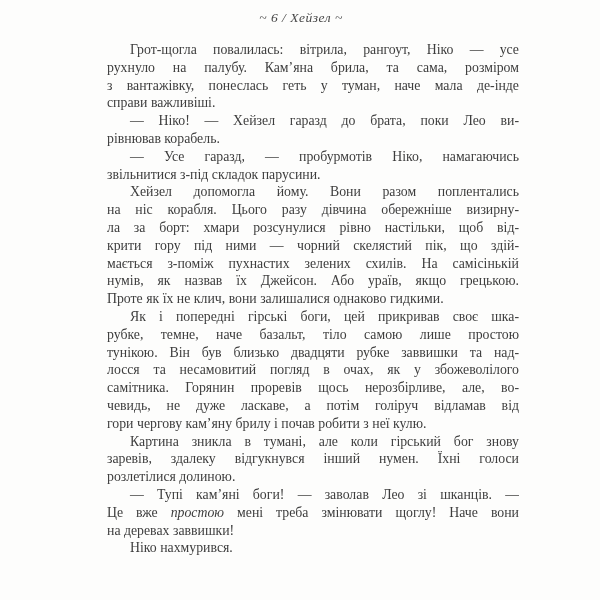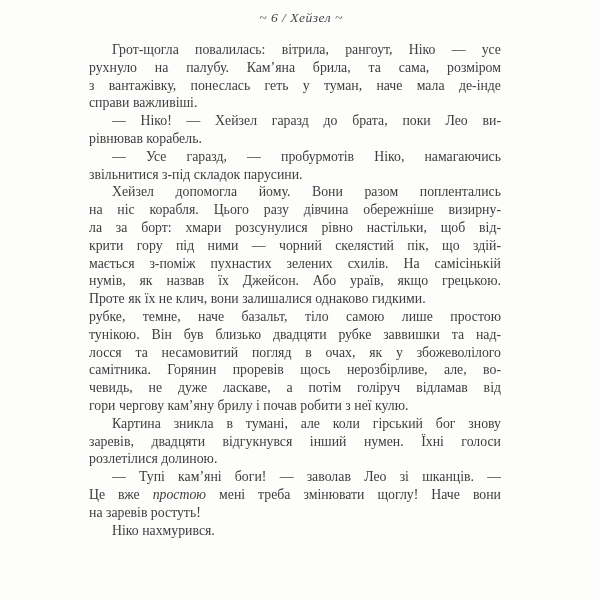--- a/index.html
+++ b/index.html
@@ -23,21 +23,21 @@
     width: 412px;
     text-align: center;
     font-style: italic;
     font-size: 13.5px;
     letter-spacing: 0.5px;
     color: var(--header-color, #474747);
   }
   .text-block {
     position: absolute;
     top: 41px;
-    left: 89px;
+    left: 107px;
     width: 412px;
     font-family: Liberation Serif, serif;
   }
   .para {
     margin: 0;
     padding: 0;
   }
   .line {
     height: 17.8px;
     line-height: 17.8px;
@@ -80,34 +80,35 @@
       <div class="para">
         <div class="line first"><span>Хейзел допомогла йому. Вони разом поплентались</span></div>
         <div class="line"><span>на ніс корабля. Цього разу дівчина обережніше визирну-</span></div>
         <div class="line"><span>ла за борт: хмари розсунулися рівно настільки, щоб від-</span></div>
         <div class="line"><span>крити гору під ними — чорний скелястий пік, що здій-</span></div>
         <div class="line"><span>мається з-поміж пухнастих зелених схилів. На самісінькій</span></div>
         <div class="line"><span>нумів, як назвав їх Джейсон. Або ураїв, якщо грецькою.</span></div>
         <div class="line last"><span>Проте як їх не клич, вони залишалися однаково гидкими.</span></div>
       </div>
       <div class="para">
+        <div class="line first"><span>Як і попередні гірські боги, цей прикривав своє шка-</span></div>
         <div class="line"><span>рубке, темне, наче базальт, тіло самою лише простою</span></div>
         <div class="line"><span>тунікою. Він був близько двадцяти рубке заввишки та над-</span></div>
         <div class="line"><span>лосся та несамовитий погляд в очах, як у збожеволілого</span></div>
         <div class="line"><span>самітника. Горянин проревів щось нерозбірливе, але, во-</span></div>
         <div class="line"><span>чевидь, не дуже ласкаве, а потім голіруч відламав від</span></div>
         <div class="line last"><span>гори чергову кам’яну брилу і почав робити з неї кулю.</span></div>
       </div>
       <div class="para">
         <div class="line first"><span>Картина зникла в тумані, але коли гірський бог знову</span></div>
-        <div class="line"><span>заревів, двадцяти відгукнувся інший нумен. Їхні голоси</span></div>
+        <div class="line"><span>заревів, здалеку відгукнувся інший нумен. Їхні голоси</span></div>
         <div class="line last"><span>розлетілися долиною.</span></div>
       </div>
       <div class="para">
         <div class="line first"><span>— Тупі кам’яні боги! — заволав Лео зі шканців. —</span></div>
         <div class="line"><span>Це вже </span><span class="ital">простою</span><span> мені треба змінювати щоглу! Наче вони</span></div>
-        <div class="line last"><span>на заревів ростуть!</span></div>
+        <div class="line last"><span>на деревах заввишки!</span></div>
       </div>
       <div class="para">
         <div class="line first last"><span>Ніко нахмурився.</span></div>
       </div>
     </div>
 </div>
 
 </body></html>

